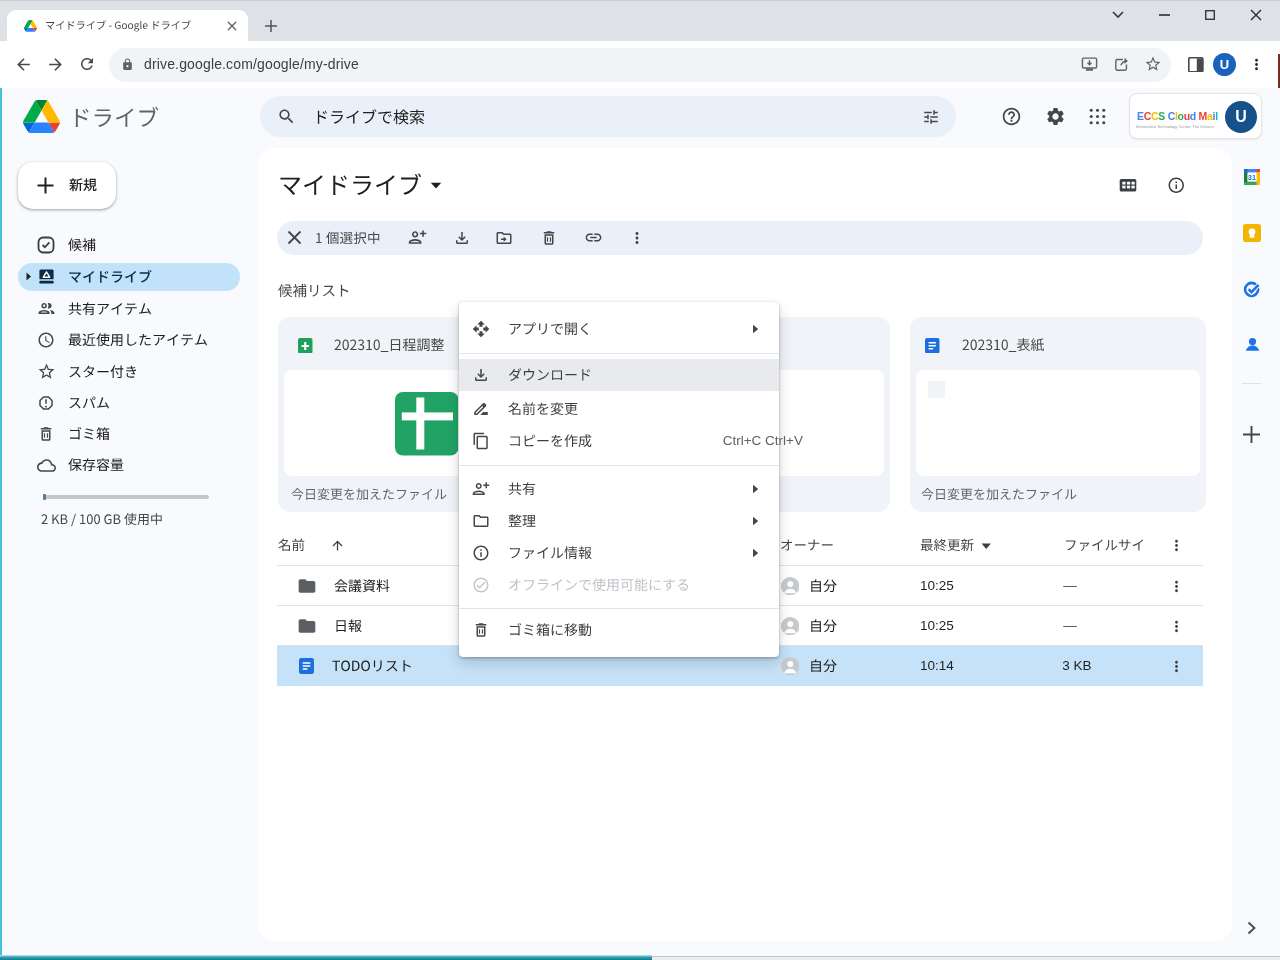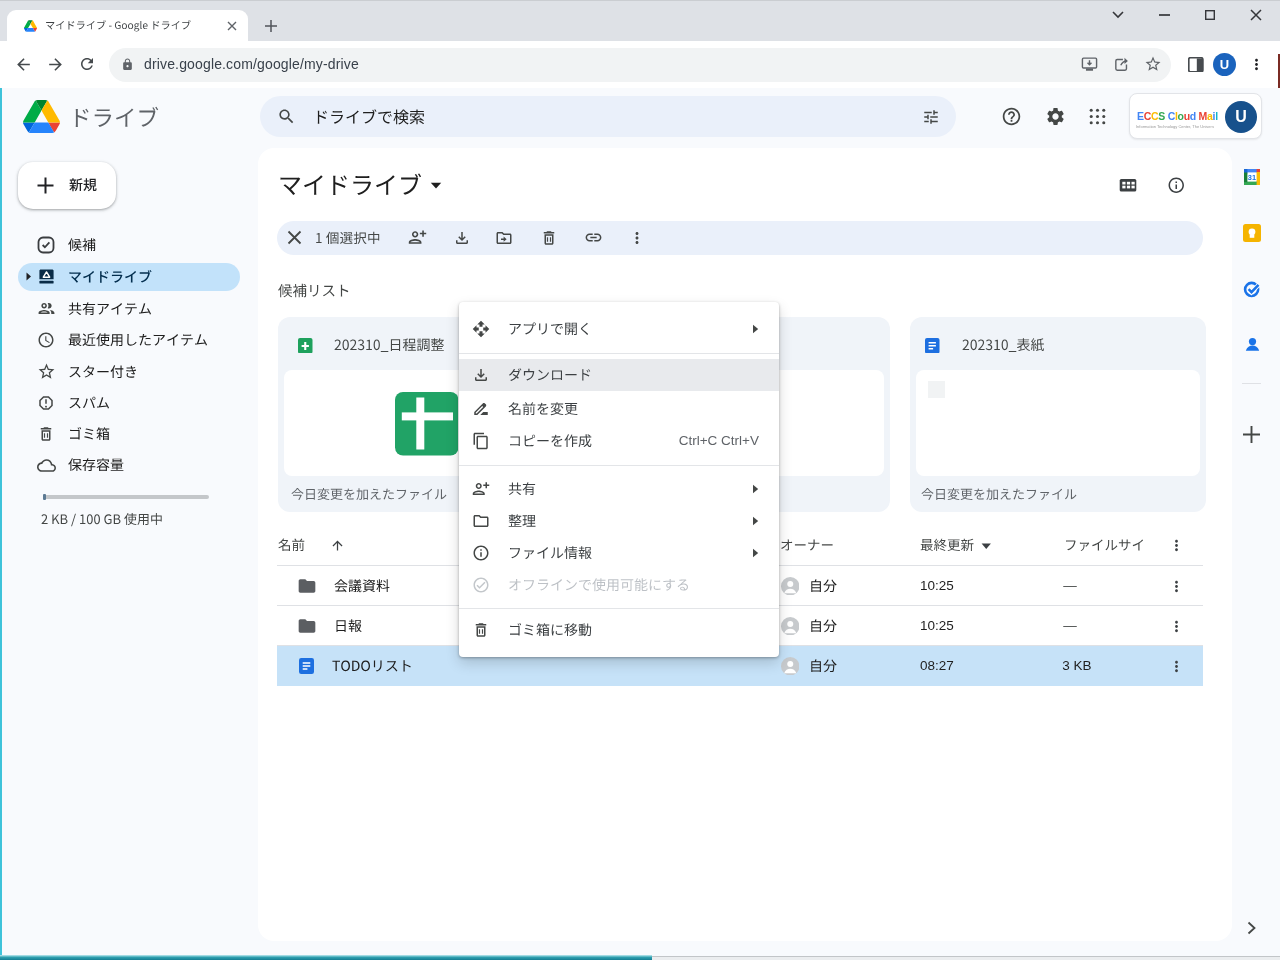--- a/index.html
+++ b/index.html
@@ -340,21 +340,21 @@
       <circle cx="9.25" cy="9.25" r="9.25" fill="#c7cacd"></circle>
       <circle cx="9.25" cy="7" r="3" fill="#fff"></circle>
       <path d="M3.2 16.2c1-3.1 3.4-4.4 6.05-4.4s5.05 1.3 6.05 4.4z" fill="#fff"></path>
     </svg>
 <svg class="tp" style="left:809.0px;top:671.2px" width="2" height="2">
       <path d="M3.3 -5.8L10.8 -5.8L10.8 -3.7L3.3 -3.7ZM3.3 -6.7L3.3 -8.8L10.8 -8.8L10.8 -6.7ZM3.3 -2.7L10.8 -2.7L10.8 -0.6L3.3 -0.6ZM6.4 -11.8C6.3 -11.2 6 -10.5 5.8 -9.8L2.3 -9.8L2.3 1.1L3.3 1.1L3.3 0.4L10.8 0.4L10.8 1.1L11.9 1.1L11.9 -9.8L6.9 -9.8C7.1 -10.4 7.4 -11 7.6 -11.6ZM18.5 -11.5C17.7 -9.3 16.1 -7.4 14.3 -6.2C14.6 -6 15 -5.6 15.2 -5.4C17 -6.7 18.6 -8.8 19.7 -11.2ZM23.4 -11.5L22.4 -11.1C23.5 -9 25.2 -6.7 26.8 -5.5C27 -5.8 27.4 -6.2 27.7 -6.4C26.1 -7.5 24.3 -9.6 23.4 -11.5ZM16.6 -6.5L16.6 -5.4L19.5 -5.4C19.2 -3.1 18.4 -0.8 15.1 0.3C15.3 0.5 15.6 0.9 15.8 1.2C19.3 -0.1 20.2 -2.7 20.6 -5.4L24.2 -5.4C24.1 -1.9 23.9 -0.5 23.5 -0.1C23.4 0 23.2 0.1 22.9 0.1C22.6 0.1 21.7 0 20.8 -0C21 0.3 21.1 0.7 21.2 1C22 1.1 22.9 1.1 23.4 1C23.9 1 24.2 0.9 24.5 0.5C24.9 0 25.1 -1.6 25.4 -6C25.4 -6.1 25.4 -6.5 25.4 -6.5Z" fill="#1f1f1f"></path>
     </svg>
 <svg style="position:absolute;left:1168.0px;top:657.5px" width="17" height="17" viewBox="0 0 24 24">
       <path d="M12 8c1.1 0 2-.9 2-2s-.9-2-2-2-2 .9-2 2 .9 2 2 2zm0 2c-1.1 0-2 .9-2 2s.9 2 2 2 2-.9 2-2-.9-2-2-2zm0 6c-1.1 0-2 .9-2 2s.9 2 2 2 2-.9 2-2-.9-2-2-2z" fill="#3c4043"></path>
     </svg>
-<div style="position:absolute;left:907px;top:658px;font-size:13.5px;color:#1f1f1f;width:60px;text-align:center;line-height:16px">08:27</div>
+<div style="position:absolute;left:907px;top:658px;font-size:13.5px;color:#1f1f1f;width:60px;text-align:center;line-height:16px">10:14</div>
 <div style="position:absolute;left:1047px;top:658px;font-size:13.5px;color:#1f1f1f;width:60px;text-align:center;line-height:16px">3 KB</div>
 <svg style="position:absolute;left:1242.5px;top:168px" width="18" height="18" viewBox="0 0 18 18">
       <rect x="1" y="1" width="16" height="16" rx="1" fill="#fff"></rect>
       <rect x="1" y="1" width="16" height="3.4" fill="#4285f4"></rect>
       <rect x="1" y="1" width="3.4" height="4.5" fill="#1967d2"></rect>
       <rect x="13.6" y="1" width="3.4" height="3.4" fill="#ea4335"></rect>
       <rect x="13.6" y="4" width="3.4" height="13" fill="#fbbc04"></rect>
       <rect x="1" y="13.6" width="13" height="3.4" fill="#34a853"></rect>
       <rect x="1" y="4.5" width="3.4" height="9.7" fill="#188038"></rect>
       <rect x="13.6" y="13.6" width="3.4" height="3.4" fill="#fbbc04"></rect>
@@ -445,15 +445,15 @@
     </svg>
 <svg class="tp" style="left:508.0px;top:590.4px" width="2" height="2">
       <path d="M1.2 -2L2 -1.1C4.5 -2.4 7 -4.7 8.1 -6.3L8.2 -1.2C8.2 -0.9 8.1 -0.7 7.7 -0.7C7.1 -0.7 6.4 -0.7 5.7 -0.8L5.8 0.3C6.5 0.4 7.3 0.4 8 0.4C8.9 0.4 9.3 0 9.3 -0.7C9.3 -2.5 9.2 -5.3 9.2 -7.4L11.4 -7.4C11.8 -7.4 12.2 -7.4 12.6 -7.3L12.6 -8.5C12.3 -8.5 11.7 -8.4 11.4 -8.4L9.2 -8.4L9.2 -9.8C9.2 -10.2 9.2 -10.6 9.2 -11L7.9 -11C8 -10.7 8 -10.3 8.1 -9.8L8.1 -8.4L3 -8.4C2.6 -8.4 2.1 -8.5 1.7 -8.5L1.7 -7.3C2.2 -7.4 2.6 -7.4 3 -7.4L7.6 -7.4C6.5 -5.7 4 -3.4 1.2 -2ZM26.1 -9.3L25.2 -9.9C24.9 -9.8 24.7 -9.8 24.5 -9.8C23.8 -9.8 18.2 -9.8 17.4 -9.8C17 -9.8 16.4 -9.8 16 -9.9L16 -8.6C16.4 -8.7 16.9 -8.7 17.4 -8.7C18.2 -8.7 23.8 -8.7 24.6 -8.7C24.4 -7.3 23.7 -5.4 22.8 -4.1C21.6 -2.6 20 -1.4 17.3 -0.7L18.2 0.3C20.8 -0.5 22.5 -1.8 23.8 -3.4C24.9 -4.9 25.5 -7.1 25.8 -8.6C25.9 -8.9 26 -9.1 26.1 -9.3ZM31.2 -10.4L31.2 -9.3C31.6 -9.3 32.1 -9.3 32.5 -9.3C33.3 -9.3 37.2 -9.3 38 -9.3C38.5 -9.3 38.9 -9.3 39.3 -9.3L39.3 -10.4C38.9 -10.4 38.4 -10.4 38 -10.4C37.2 -10.4 33.2 -10.4 32.5 -10.4C32 -10.4 31.6 -10.4 31.2 -10.4ZM40.3 -6.7L39.5 -7.2C39.3 -7.2 39 -7.1 38.7 -7.1C38 -7.1 32 -7.1 31.3 -7.1C31 -7.1 30.5 -7.2 30 -7.2L30 -6C30.5 -6.1 31 -6.1 31.3 -6.1C32.2 -6.1 38.1 -6.1 38.8 -6.1C38.5 -5.1 38 -3.9 37.1 -3C35.9 -1.7 34.2 -0.8 32.2 -0.4L33.1 0.6C34.8 0.1 36.6 -0.7 38.1 -2.4C39.1 -3.5 39.7 -4.9 40.1 -6.3C40.1 -6.4 40.2 -6.6 40.3 -6.7ZM43.2 -5.1L43.8 -4C45.7 -4.6 47.6 -5.4 49.1 -6.2L49.1 -1.1C49.1 -0.5 49.1 0.2 49 0.4L50.4 0.4C50.3 0.2 50.3 -0.5 50.3 -1.1L50.3 -7C51.7 -7.9 53 -9 54.1 -10.1L53.1 -11C52.2 -9.8 50.8 -8.6 49.3 -7.7C47.8 -6.7 45.6 -5.7 43.2 -5.1ZM59.2 -10.3L58.4 -9.4C59.4 -8.7 61.2 -7.2 61.9 -6.5L62.7 -7.4C62 -8.1 60.2 -9.6 59.2 -10.3ZM58 -0.9L58.7 0.3C61 -0.2 62.8 -1 64.2 -1.9C66.3 -3.2 68 -5.1 68.9 -6.9L68.2 -8.1C67.4 -6.4 65.7 -4.3 63.6 -2.9C62.2 -2.1 60.4 -1.2 58 -0.9ZM71.1 -9.2L71.2 -8C72.7 -8.3 76.3 -8.7 77.8 -8.8C76.5 -8.1 75.2 -6.3 75.2 -4.1C75.2 -1 78.1 0.4 80.7 0.5L81.1 -0.6C78.9 -0.7 76.3 -1.6 76.3 -4.3C76.3 -6 77.5 -8.1 79.5 -8.8C80.2 -9 81.5 -9 82.3 -9L82.3 -10.1C81.3 -10.1 80 -10 78.5 -9.9C75.9 -9.6 73.3 -9.4 72.4 -9.3C72.1 -9.3 71.6 -9.2 71.1 -9.2ZM80.2 -7.3L79.5 -7C80 -6.4 80.4 -5.7 80.7 -5L81.4 -5.3C81.1 -5.9 80.6 -6.8 80.2 -7.3ZM81.8 -7.9L81.1 -7.5C81.5 -6.9 81.9 -6.3 82.3 -5.6L83 -5.9C82.7 -6.5 82.1 -7.4 81.8 -7.9ZM92.4 -11.7L92.4 -10.2L88.5 -10.2L88.5 -9.2L92.4 -9.2L92.4 -7.9L88.9 -7.9L88.9 -4L92.3 -4C92.2 -3.2 92 -2.5 91.6 -1.8C90.8 -2.4 90.2 -3 89.8 -3.7L88.9 -3.4C89.4 -2.5 90.1 -1.8 90.9 -1.1C90.3 -0.5 89.3 -0.1 88 0.3C88.2 0.5 88.5 0.9 88.6 1.2C90.1 0.7 91.1 0.1 91.8 -0.5C93.2 0.3 95 0.9 97 1.1C97.1 0.8 97.4 0.4 97.6 0.2C95.6 -0 93.8 -0.5 92.4 -1.3C93 -2.1 93.2 -3 93.3 -4L97 -4L97 -7.9L93.4 -7.9L93.4 -9.2L97.5 -9.2L97.5 -10.2L93.4 -10.2L93.4 -11.7ZM89.9 -7L92.4 -7L92.4 -5.5L92.4 -4.9L89.9 -4.9ZM93.4 -7L96 -7L96 -4.9L93.4 -4.9L93.4 -5.5ZM87.9 -11.8C87.1 -9.7 85.7 -7.6 84.3 -6.2C84.5 -6 84.8 -5.4 84.9 -5.2C85.4 -5.7 85.9 -6.4 86.4 -7L86.4 1.2L87.4 1.2L87.4 -8.6C88 -9.5 88.5 -10.5 88.9 -11.5ZM100.1 -10.8L100.1 -5.7C100.1 -3.7 100 -1.2 98.4 0.5C98.7 0.6 99.1 1 99.3 1.2C100.3 0 100.8 -1.6 101 -3.2L104.5 -3.2L104.5 1L105.6 1L105.6 -3.2L109.4 -3.2L109.4 -0.3C109.4 -0.1 109.3 0 109 0C108.7 0.1 107.8 0.1 106.8 0C106.9 0.3 107.1 0.8 107.2 1C108.5 1.1 109.3 1 109.8 0.9C110.2 0.7 110.4 0.4 110.4 -0.3L110.4 -10.8ZM101.2 -9.8L104.5 -9.8L104.5 -7.5L101.2 -7.5ZM109.4 -9.8L109.4 -7.5L105.6 -7.5L105.6 -9.8ZM101.2 -6.5L104.5 -6.5L104.5 -4.2L101.1 -4.2C101.2 -4.7 101.2 -5.2 101.2 -5.7ZM109.4 -6.5L109.4 -4.2L105.6 -4.2L105.6 -6.5ZM112.8 -10.8L112.8 -9.7L122.5 -9.7L122.5 -0.4C122.5 -0.1 122.4 -0 122.1 0C121.7 0 120.6 0 119.4 -0C119.6 0.3 119.8 0.8 119.9 1.1C121.3 1.1 122.2 1.1 122.8 0.9C123.4 0.7 123.5 0.4 123.5 -0.4L123.5 -9.7L125.3 -9.7L125.3 -10.8ZM115.2 -6.7L118.9 -6.7L118.9 -3.4L115.2 -3.4ZM114.2 -7.7L114.2 -1.3L115.2 -1.3L115.2 -2.4L120 -2.4L120 -7.7ZM130.7 -10.4C131 -10 131.3 -9.5 131.6 -9L128.7 -8.9C129.2 -9.7 129.6 -10.6 130 -11.5L128.9 -11.8C128.6 -10.9 128.1 -9.7 127.6 -8.8L126.6 -8.8L126.6 -7.8C128.1 -7.9 130.1 -8 132.1 -8.1C132.2 -7.8 132.4 -7.5 132.5 -7.2L133.4 -7.6C133.1 -8.5 132.3 -9.8 131.5 -10.8ZM131.4 -5.9L131.4 -4.7L128.4 -4.7L128.4 -5.9ZM127.4 -6.8L127.4 1.1L128.4 1.1L128.4 -1.8L131.4 -1.8L131.4 -0.1C131.4 0.1 131.3 0.1 131.1 0.1C130.9 0.1 130.3 0.1 129.7 0.1C129.8 0.4 130 0.8 130 1.1C130.9 1.1 131.5 1.1 131.9 0.9C132.3 0.7 132.4 0.4 132.4 -0.1L132.4 -6.8ZM128.4 -3.9L131.4 -3.9L131.4 -2.6L128.4 -2.6ZM138 -10.7C137.2 -10.3 136 -9.8 134.8 -9.4L134.8 -11.7L133.7 -11.7L133.7 -7.1C133.7 -5.9 134.1 -5.6 135.4 -5.6C135.7 -5.6 137.5 -5.6 137.8 -5.6C138.9 -5.6 139.3 -6.1 139.4 -7.8C139.1 -7.9 138.7 -8 138.4 -8.2C138.4 -6.8 138.3 -6.6 137.7 -6.6C137.3 -6.6 135.8 -6.6 135.5 -6.6C134.9 -6.6 134.8 -6.7 134.8 -7.1L134.8 -8.5C136.1 -8.9 137.6 -9.4 138.7 -9.9ZM138.2 -4.5C137.4 -3.9 136 -3.4 134.8 -3L134.8 -5.2L133.7 -5.2L133.7 -0.5C133.7 0.7 134.1 1 135.4 1C135.7 1 137.6 1 137.9 1C139.1 1 139.4 0.5 139.6 -1.4C139.3 -1.5 138.9 -1.6 138.6 -1.8C138.5 -0.2 138.4 0.1 137.9 0.1C137.4 0.1 135.9 0.1 135.5 0.1C134.9 0.1 134.8 -0 134.8 -0.5L134.8 -2.1C136.2 -2.5 137.8 -3.1 138.9 -3.7ZM146.4 -9.5L146.4 -8.3C147.9 -8.2 150.6 -8.2 152.1 -8.3L152.1 -9.5C150.7 -9.3 147.9 -9.2 146.4 -9.5ZM146.9 -3.8L145.9 -3.9C145.8 -3.2 145.7 -2.7 145.7 -2.2C145.7 -0.9 146.7 -0.1 149.1 -0.1C150.5 -0.1 151.7 -0.2 152.6 -0.4L152.6 -1.6C151.4 -1.3 150.3 -1.2 149.1 -1.2C147.2 -1.2 146.7 -1.8 146.7 -2.5C146.7 -2.8 146.8 -3.2 146.9 -3.8ZM143.7 -10.5L142.5 -10.6C142.5 -10.3 142.4 -10 142.4 -9.6C142.2 -8.5 141.7 -6.1 141.7 -4C141.7 -2.1 142 -0.5 142.3 0.5L143.3 0.4C143.2 0.3 143.2 0.1 143.2 -0.1C143.2 -0.3 143.2 -0.5 143.3 -0.7C143.4 -1.4 143.9 -2.9 144.3 -3.9L143.7 -4.3C143.5 -3.7 143.1 -2.9 142.9 -2.3C142.8 -3 142.8 -3.5 142.8 -4.2C142.8 -5.8 143.2 -8.3 143.5 -9.6C143.5 -9.8 143.6 -10.3 143.7 -10.5ZM162 -5.2C162.1 -3.9 161.5 -3.2 160.7 -3.2C159.9 -3.2 159.3 -3.8 159.3 -4.6C159.3 -5.5 160 -6.1 160.7 -6.1C161.3 -6.1 161.7 -5.8 162 -5.2ZM155.3 -9.1L155.4 -8.1C157.1 -8.2 159.5 -8.3 161.6 -8.3L161.6 -6.9C161.4 -7 161.1 -7 160.7 -7C159.4 -7 158.2 -6 158.2 -4.6C158.2 -3.1 159.4 -2.3 160.5 -2.3C161 -2.3 161.4 -2.4 161.8 -2.6C161.2 -1.4 159.9 -0.6 158 -0.2L159 0.8C162.2 -0.2 163.2 -2.3 163.2 -4.2C163.2 -4.9 163 -5.5 162.7 -6L162.7 -8.3L162.9 -8.3C164.9 -8.3 166.2 -8.3 167 -8.2L167 -9.3C166.3 -9.3 164.6 -9.3 162.9 -9.3L162.7 -9.3L162.7 -10.2C162.7 -10.4 162.8 -10.9 162.8 -11.1L161.5 -11.1C161.5 -11 161.6 -10.6 161.6 -10.2L161.6 -9.3C159.5 -9.3 156.9 -9.2 155.3 -9.1ZM176.1 -0.5C175.8 -0.4 175.4 -0.4 175 -0.4C173.9 -0.4 173.1 -0.8 173.1 -1.5C173.1 -2 173.6 -2.4 174.2 -2.4C175.3 -2.4 176 -1.6 176.1 -0.5ZM171.3 -10.3L171.4 -9.2C171.7 -9.2 172 -9.2 172.3 -9.2C173 -9.3 175.8 -9.4 176.6 -9.4C175.9 -8.8 174.1 -7.3 173.3 -6.7C172.5 -6 170.7 -4.5 169.6 -3.6L170.4 -2.7C172.1 -4.5 173.4 -5.5 175.7 -5.5C177.5 -5.5 178.9 -4.5 178.9 -3.1C178.9 -2 178.2 -1.2 177.1 -0.7C176.9 -2.1 176 -3.2 174.3 -3.2C173 -3.2 172.1 -2.4 172.1 -1.4C172.1 -0.2 173.3 0.6 175.2 0.6C178.1 0.6 180 -0.9 180 -3.1C180 -5 178.3 -6.4 176 -6.4C175.4 -6.4 174.7 -6.3 174 -6.1C175.1 -7 177 -8.6 177.7 -9.2C178 -9.4 178.3 -9.6 178.5 -9.7L177.9 -10.6C177.7 -10.5 177.5 -10.5 177.1 -10.4C176.4 -10.4 173.1 -10.3 172.3 -10.3C172 -10.3 171.7 -10.3 171.3 -10.3Z" fill="#bdc1c6"></path>
     </svg>
 <svg style="position:absolute;left:472.0px;top:621.0px" width="18" height="18" viewBox="0 0 24 24">
       <path d="M16 9v10H8V9h8m-1.5-6h-5l-1 1H5v2h14V4h-3.5l-1-1zM18 7H6v12c0 1.1.9 2 2 2h8c1.1 0 2-.9 2-2V7zm-7.2 4h-1.6v6h1.6v-6zm4 0h-1.6v6h1.6v-6z" fill="#444746"></path>
     </svg>
 <svg class="tp" style="left:508.0px;top:635.4px" width="2" height="2">
       <path d="M10.3 -11.6L9.5 -11.2C9.9 -10.7 10.4 -9.9 10.6 -9.3L11.4 -9.7C11.1 -10.2 10.6 -11.1 10.3 -11.6ZM12.1 -12L11.3 -11.6C11.7 -11.1 12.1 -10.3 12.4 -9.8L13.2 -10.1C12.9 -10.6 12.4 -11.5 12.1 -12ZM2 -1.5L2 -0.2C2.3 -0.2 3 -0.2 3.5 -0.2L10.4 -0.2L10.4 0.5L11.6 0.5C11.6 0.3 11.6 -0.3 11.6 -0.8L11.6 -8C11.6 -8.4 11.6 -8.8 11.6 -9.1C11.3 -9.1 10.9 -9.1 10.6 -9.1L3.7 -9.1C3.2 -9.1 2.6 -9.1 2.1 -9.2L2.1 -7.9C2.5 -8 3.1 -8 3.7 -8L10.4 -8L10.4 -1.4L3.5 -1.4C2.9 -1.4 2.3 -1.4 2 -1.5ZM18 -10.6L17.6 -9.6C19.5 -9.3 23.2 -8.5 24.9 -7.9L25.4 -9C23.6 -9.6 19.8 -10.4 18 -10.6ZM17.4 -6.9L17 -5.9C19 -5.6 22.4 -4.8 24 -4.1L24.4 -5.2C22.7 -5.9 19.3 -6.6 17.4 -6.9ZM16.6 -2.8L16.2 -1.8C18.5 -1.4 22.6 -0.5 24.5 0.4L24.9 -0.7C23 -1.5 19 -2.5 16.6 -2.8ZM36 -4.1L39.7 -4.1L39.7 -2.7L36 -2.7ZM36 -4.9L36 -6.3L39.7 -6.3L39.7 -4.9ZM36 -1.8L39.7 -1.8L39.7 -0.4L36 -0.4ZM35 -7.3L35 1.1L36 1.1L36 0.5L39.7 0.5L39.7 1L40.8 1L40.8 -7.3ZM30.6 -11.8C30.1 -10.4 29.4 -9 28.5 -8.1C28.8 -8 29.2 -7.7 29.4 -7.5C29.9 -8 30.3 -8.7 30.7 -9.5L31.3 -9.5C31.6 -8.9 31.8 -8.3 32 -7.8L31.3 -7.8L31.3 -6.2L28.8 -6.2L28.8 -5.2L31.1 -5.2C30.5 -3.7 29.4 -2.1 28.5 -1.2C28.7 -1 29 -0.6 29.1 -0.4C29.9 -1.2 30.7 -2.4 31.3 -3.6L31.3 1.1L32.3 1.1L32.3 -3.6C32.9 -3 33.6 -2.2 33.9 -1.8L34.6 -2.6C34.2 -2.9 32.9 -4.2 32.3 -4.7L32.3 -5.2L34.5 -5.2L34.5 -6.2L32.3 -6.2L32.3 -7.7L33 -8C32.8 -8.4 32.6 -9 32.3 -9.5L34.8 -9.5L34.8 -10.4L31.1 -10.4C31.3 -10.8 31.5 -11.2 31.6 -11.6ZM36.1 -11.8C35.7 -10.4 34.9 -9.1 34 -8.2C34.3 -8.1 34.7 -7.8 34.9 -7.6C35.4 -8.1 35.9 -8.8 36.2 -9.5L37.1 -9.5C37.5 -8.9 38 -8.1 38.2 -7.6L39.1 -8C38.9 -8.4 38.6 -9 38.2 -9.5L41.3 -9.5L41.3 -10.4L36.7 -10.4C36.8 -10.8 37 -11.2 37.1 -11.6ZM48.4 -9.5L48.4 -8.3C49.9 -8.2 52.6 -8.2 54.1 -8.3L54.1 -9.5C52.7 -9.3 49.9 -9.2 48.4 -9.5ZM48.9 -3.8L47.9 -3.9C47.8 -3.2 47.7 -2.7 47.7 -2.2C47.7 -0.9 48.7 -0.1 51.1 -0.1C52.5 -0.1 53.7 -0.2 54.6 -0.4L54.6 -1.6C53.4 -1.3 52.3 -1.2 51.1 -1.2C49.2 -1.2 48.7 -1.8 48.7 -2.5C48.7 -2.8 48.8 -3.2 48.9 -3.8ZM45.7 -10.5L44.5 -10.6C44.5 -10.3 44.4 -10 44.4 -9.6C44.2 -8.5 43.7 -6.1 43.7 -4C43.7 -2.1 44 -0.5 44.3 0.5L45.3 0.4C45.2 0.3 45.2 0.1 45.2 -0.1C45.2 -0.3 45.2 -0.5 45.3 -0.7C45.4 -1.4 45.9 -2.9 46.3 -3.9L45.7 -4.3C45.5 -3.7 45.1 -2.9 44.9 -2.3C44.8 -3 44.8 -3.5 44.8 -4.2C44.8 -5.8 45.2 -8.3 45.5 -9.6C45.5 -9.8 45.6 -10.3 45.7 -10.5ZM64.6 -9.7L67.4 -9.7C67 -8.9 66.4 -8.3 65.8 -7.8C65.4 -8.2 64.6 -8.7 64 -9.1ZM65 -11.8C64.4 -10.7 63.2 -9.4 61.4 -8.6C61.6 -8.4 62 -8.1 62.1 -7.8C62.5 -8.1 62.9 -8.3 63.3 -8.6C63.9 -8.2 64.6 -7.6 65.1 -7.2C64.1 -6.5 62.9 -6 61.7 -5.7C61.9 -5.5 62.1 -5.1 62.2 -4.9C65 -5.7 67.6 -7.3 68.7 -10.3L68.1 -10.6L67.9 -10.5L65.3 -10.5C65.6 -10.9 65.8 -11.2 66 -11.6ZM65.2 -4.3L68.1 -4.3C67.7 -3.4 67.1 -2.7 66.4 -2.1C65.9 -2.5 65.1 -3.1 64.4 -3.6C64.7 -3.8 65 -4 65.2 -4.3ZM65.7 -6.5C65.1 -5.2 63.7 -3.9 61.6 -2.9C61.8 -2.7 62.1 -2.4 62.3 -2.2C62.7 -2.4 63.2 -2.7 63.6 -3C64.4 -2.5 65.1 -1.9 65.6 -1.4C64.4 -0.6 62.9 -0.1 61.4 0.2C61.6 0.4 61.8 0.9 61.9 1.1C65.3 0.4 68.3 -1.4 69.5 -4.9L68.8 -5.2L68.6 -5.2L66 -5.2C66.3 -5.5 66.6 -5.9 66.8 -6.3ZM61.1 -11.6C60 -11.1 58.2 -10.7 56.6 -10.4C56.7 -10.2 56.9 -9.8 56.9 -9.6C57.6 -9.7 58.3 -9.8 59 -10L59 -7.8L56.7 -7.8L56.7 -6.8L58.8 -6.8C58.3 -5.2 57.3 -3.4 56.4 -2.4C56.6 -2.2 56.8 -1.7 56.9 -1.4C57.7 -2.3 58.4 -3.7 59 -5.1L59 1.1L60 1.1L60 -4.9C60.5 -4.4 61 -3.6 61.3 -3.2L61.9 -4C61.6 -4.4 60.4 -5.6 60 -6L60 -6.8L61.8 -6.8L61.8 -7.8L60 -7.8L60 -10.2C60.7 -10.4 61.3 -10.5 61.8 -10.8ZM79.2 -11.6C79.2 -10.5 79.2 -9.5 79.1 -8.5L77.5 -8.5L77.5 -7.5L79.1 -7.5C79 -4.9 78.6 -2.6 77.4 -0.9L77.4 -1L74.6 -0.7L74.6 -1.8L77.3 -1.8L77.3 -2.6L74.6 -2.6L74.6 -3.5L77.3 -3.5L77.3 -7.7L74.6 -7.7L74.6 -8.5L77.6 -8.5L77.6 -9.4L74.6 -9.4L74.6 -10.4C75.6 -10.5 76.6 -10.6 77.3 -10.8L76.8 -11.6C75.4 -11.3 72.8 -11 70.7 -10.9C70.8 -10.7 71 -10.4 71 -10.2C71.8 -10.2 72.7 -10.2 73.6 -10.3L73.6 -9.4L70.6 -9.4L70.6 -8.5L73.6 -8.5L73.6 -7.7L71 -7.7L71 -3.5L73.6 -3.5L73.6 -2.6L71 -2.6L71 -1.8L73.6 -1.8L73.6 -0.6L70.6 -0.3L70.7 0.6C72.3 0.4 74.5 0.2 76.6 -0.1C76.5 0.1 76.2 0.3 76 0.4C76.3 0.6 76.7 1 76.8 1.2C79.3 -0.7 79.9 -3.8 80.1 -7.5L82.1 -7.5C82 -2.4 81.8 -0.5 81.5 -0.1C81.3 0.1 81.2 0.1 81 0.1C80.7 0.1 80.1 0.1 79.4 0C79.6 0.3 79.7 0.8 79.7 1.1C80.4 1.1 81 1.1 81.4 1C81.8 1 82.1 0.9 82.4 0.5C82.8 -0.1 83 -2 83.1 -8C83.1 -8.1 83.1 -8.5 83.1 -8.5L80.2 -8.5C80.2 -9.5 80.2 -10.5 80.2 -11.6ZM71.9 -5.2L73.6 -5.2L73.6 -4.2L71.9 -4.2ZM74.6 -5.2L76.4 -5.2L76.4 -4.2L74.6 -4.2ZM71.9 -6.9L73.6 -6.9L73.6 -5.9L71.9 -5.9ZM74.6 -6.9L76.4 -6.9L76.4 -5.9L74.6 -5.9Z" fill="#3c4043"></path>
     </svg>
-<div style="position:absolute;left:656px;top:432px;font-size:13.5px;color:#5f6368;width:103px;text-align:right;line-height:17px">Ctrl+C Ctrl+V</div>
+<div style="position:absolute;left:700px;top:432px;font-size:13.5px;color:#5f6368;width:103px;text-align:right;line-height:17px">Ctrl+C Ctrl+V</div>
 <div style="position:absolute;left:0px;top:955px;width:652px;height:5px;background:linear-gradient(180deg,#c2ecf2 0%,#2fa0b0 45%,#157d93 100%)"></div>
 <div style="position:absolute;left:652px;top:956px;width:628px;height:4px;background:#ebedef;border-top:1px solid #c2c5c8;box-sizing:border-box"></div>
 </div>
 </body></html>

